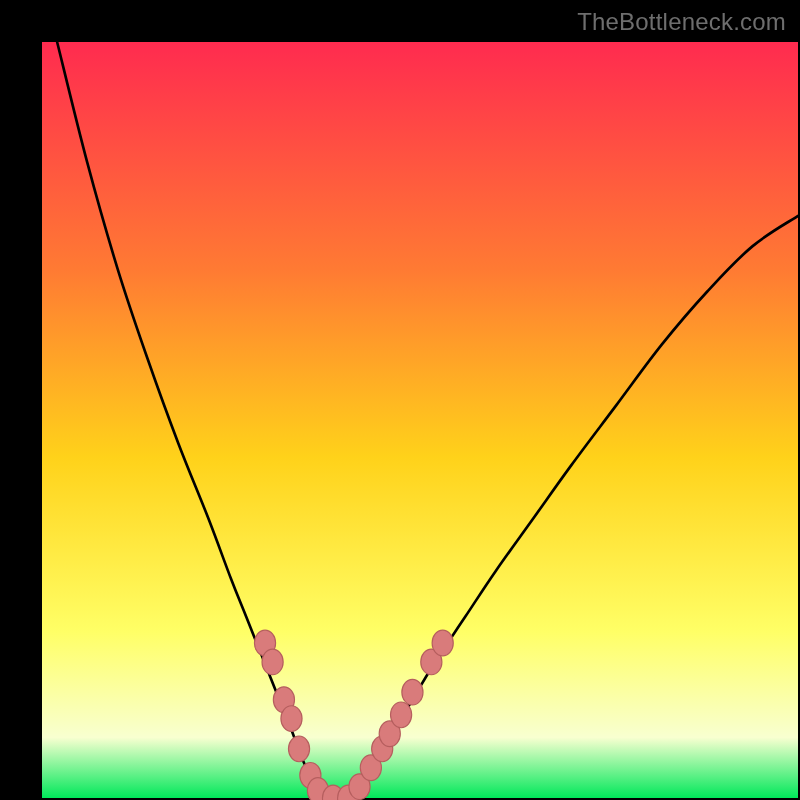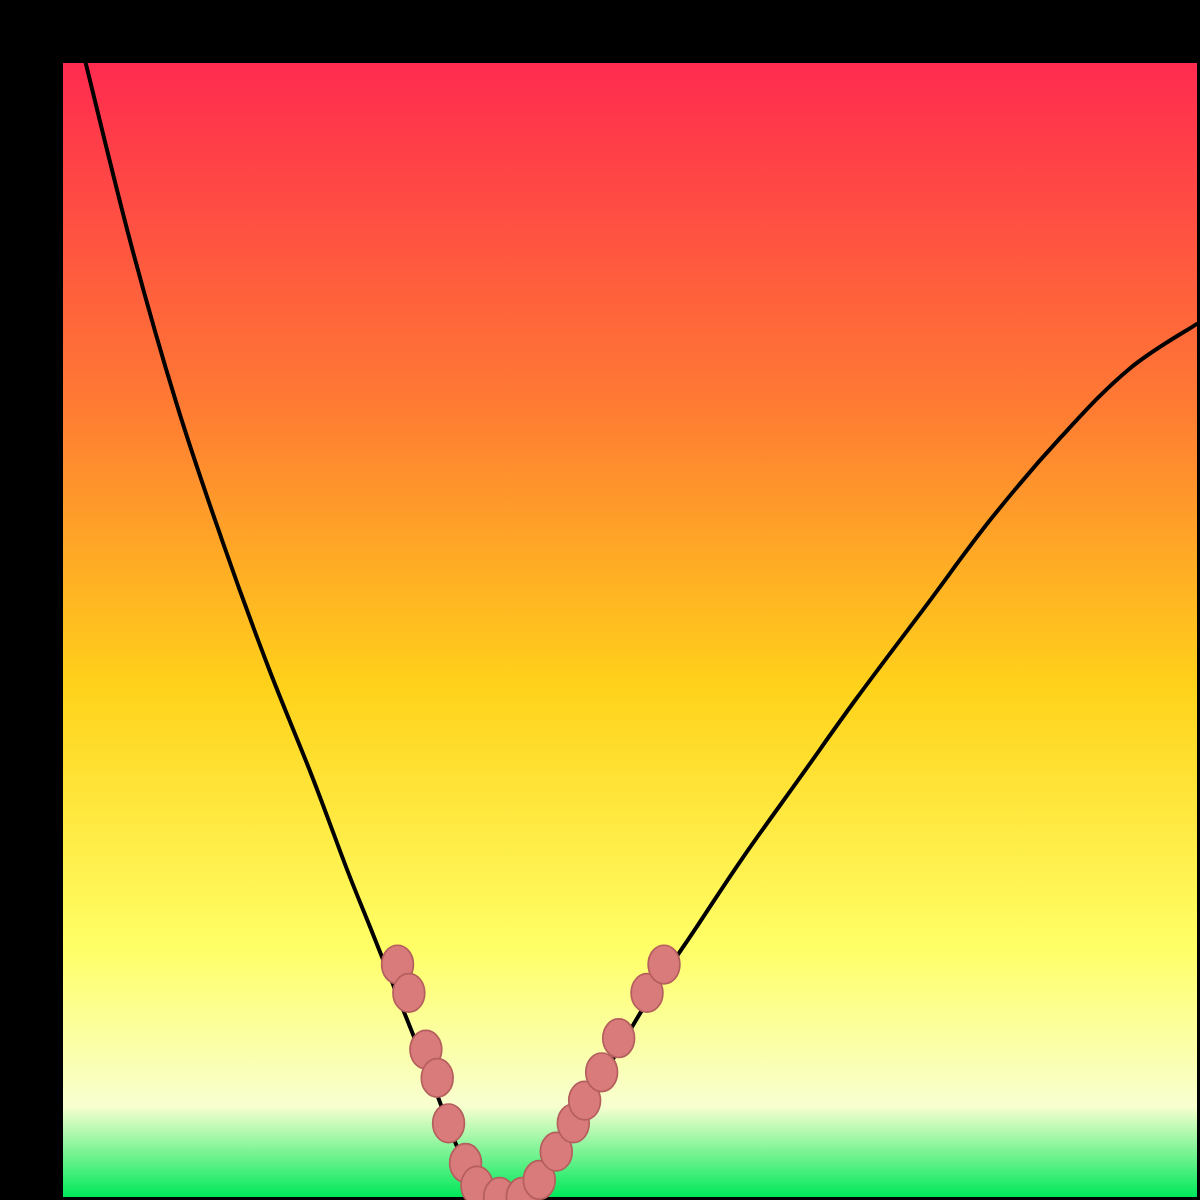--- a/index.html
+++ b/index.html
@@ -89,13 +89,14 @@
         <ellipse cx="43.5" cy="96" rx="1.4" ry="1.7" fill="#d97b7b" stroke="#b55e5e" stroke-width="0.15"></ellipse>
         <ellipse cx="45" cy="93.5" rx="1.4" ry="1.7" fill="#d97b7b" stroke="#b55e5e" stroke-width="0.15"></ellipse>
         <ellipse cx="46" cy="91.5" rx="1.4" ry="1.7" fill="#d97b7b" stroke="#b55e5e" stroke-width="0.15"></ellipse>
         <ellipse cx="47.5" cy="89" rx="1.4" ry="1.7" fill="#d97b7b" stroke="#b55e5e" stroke-width="0.15"></ellipse>
         <ellipse cx="49" cy="86" rx="1.4" ry="1.7" fill="#d97b7b" stroke="#b55e5e" stroke-width="0.15"></ellipse>
         <ellipse cx="51.5" cy="82" rx="1.4" ry="1.7" fill="#d97b7b" stroke="#b55e5e" stroke-width="0.15"></ellipse>
         <ellipse cx="53" cy="79.5" rx="1.4" ry="1.7" fill="#d97b7b" stroke="#b55e5e" stroke-width="0.15"></ellipse>
       </g>
   </svg>
 
+  <div class="watermark">TheBottleneck.com</div>
 </div>
 
 </body></html>

